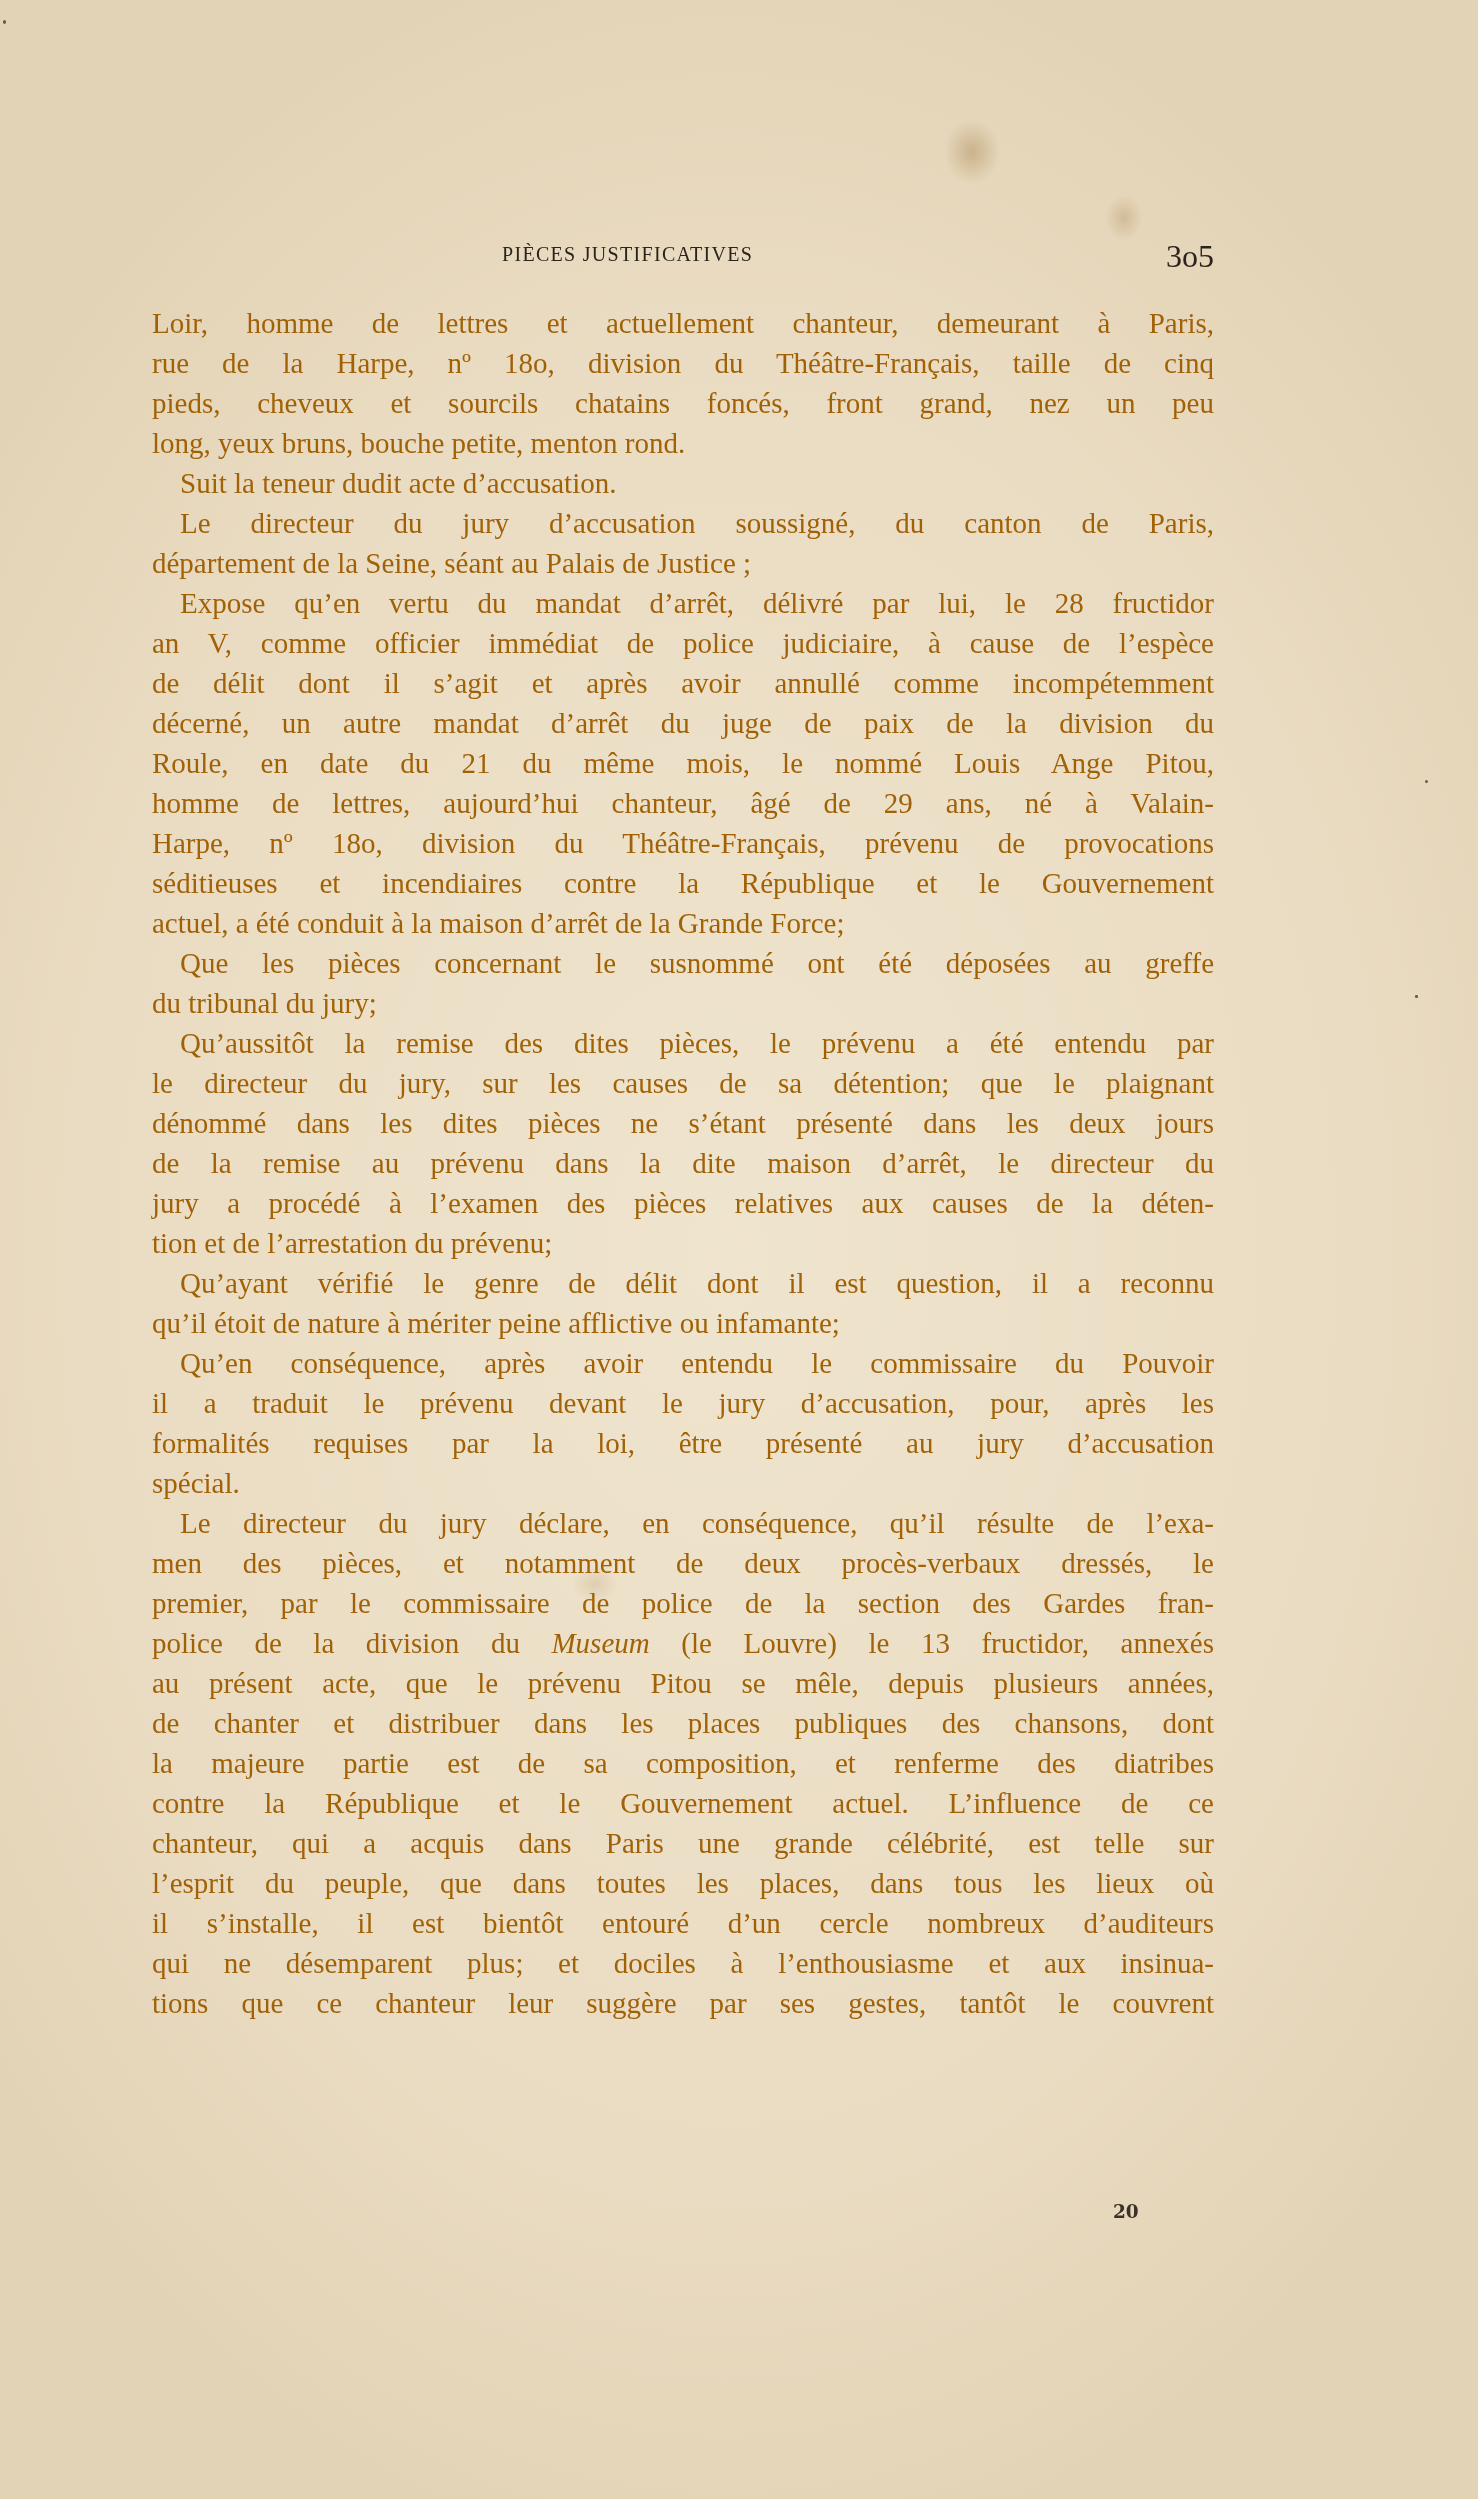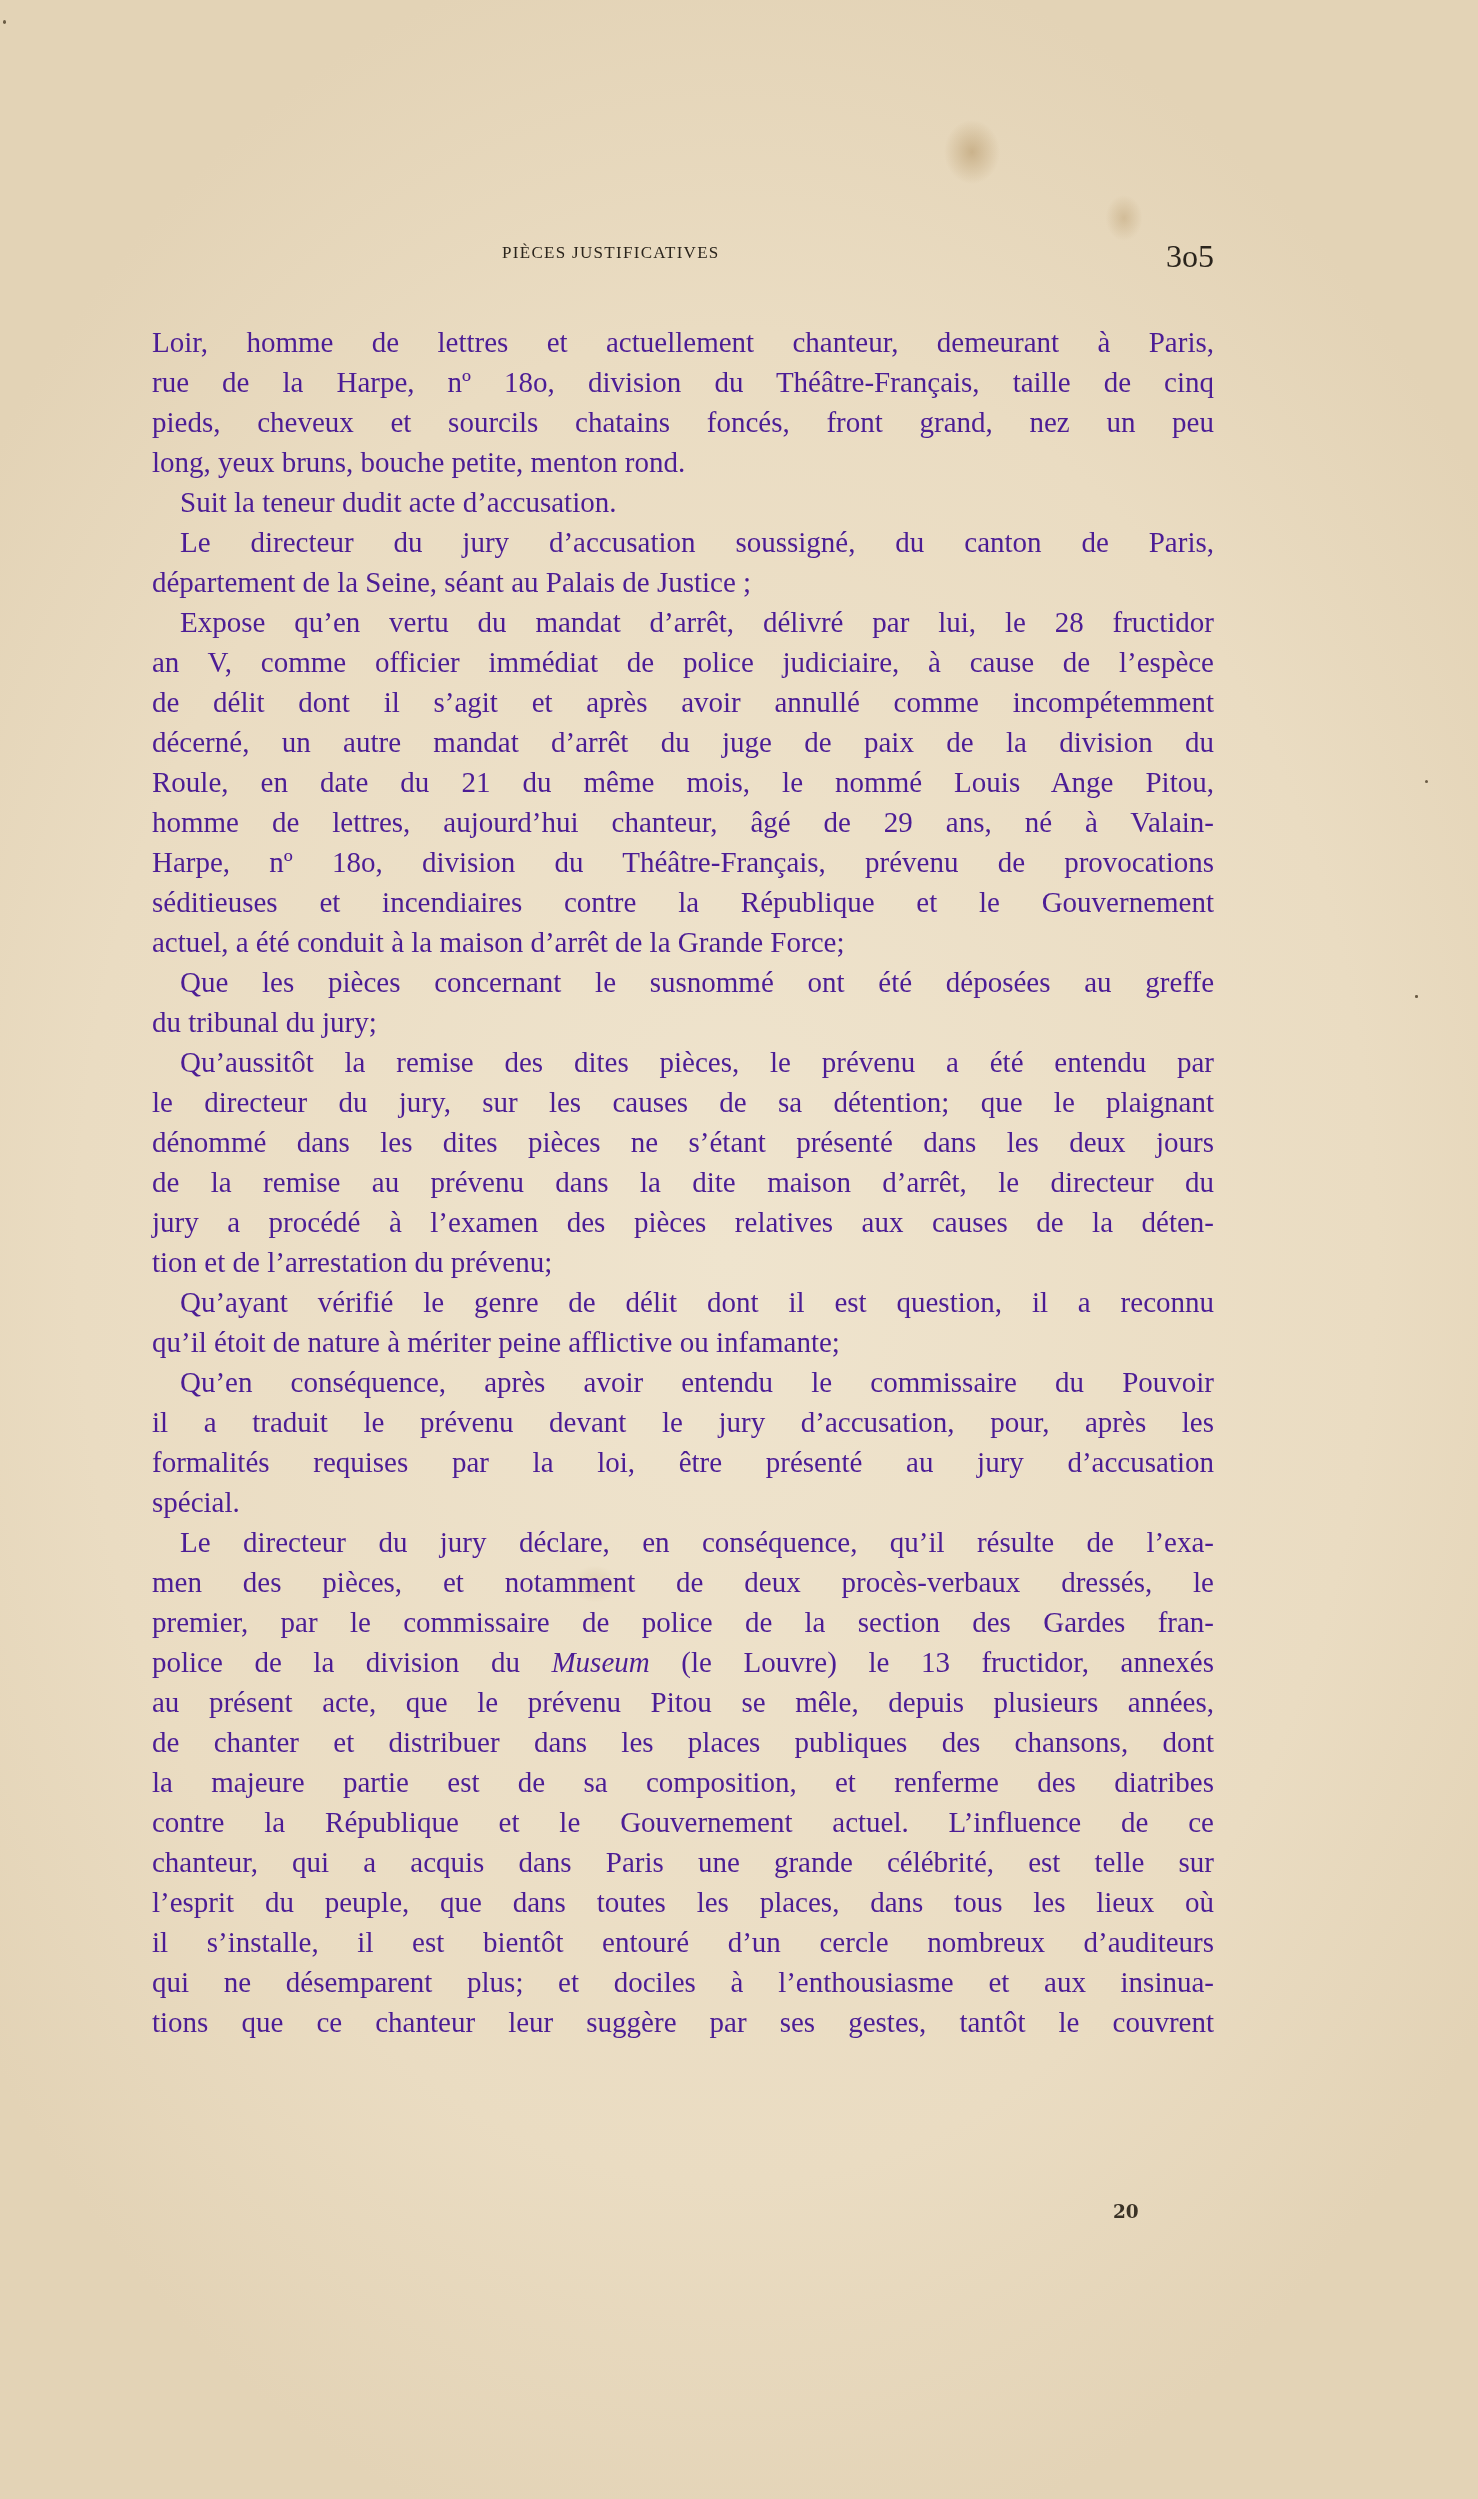--- a/index.html
+++ b/index.html
@@ -30,39 +30,39 @@
     left: 152px;
     width: 1062px;
     height: 40px;
     font-family: "Liberation Serif", "DejaVu Serif", serif;
     color: #2a241c;
   }
   .running-title {
     position: absolute;
     left: 350px;
     top: 5.3px;
-    font-size: 17px;
+    font-size: 20px;
     letter-spacing: 1.3px;
     text-transform: uppercase;
   }
   .page-number {
     position: absolute;
     right: 0;
     top: 0;
     font-size: 32px;
     text-align: right;
   }
   .body-text {
     position: absolute;
     left: 152px;
-    top: 322px;
+    top: 303px;
     width: 1062px;
     font-family: "Liberation Serif", "DejaVu Serif", serif;
     font-size: 29px;
-    color: #4c1d95;
+    color: #a16207;
   }
   .line {
     height: 40px;
     line-height: 40px;
     white-space: nowrap;
     text-align: justify;
     text-align-last: justify;
     overflow: visible;
   }
   .line.last {

